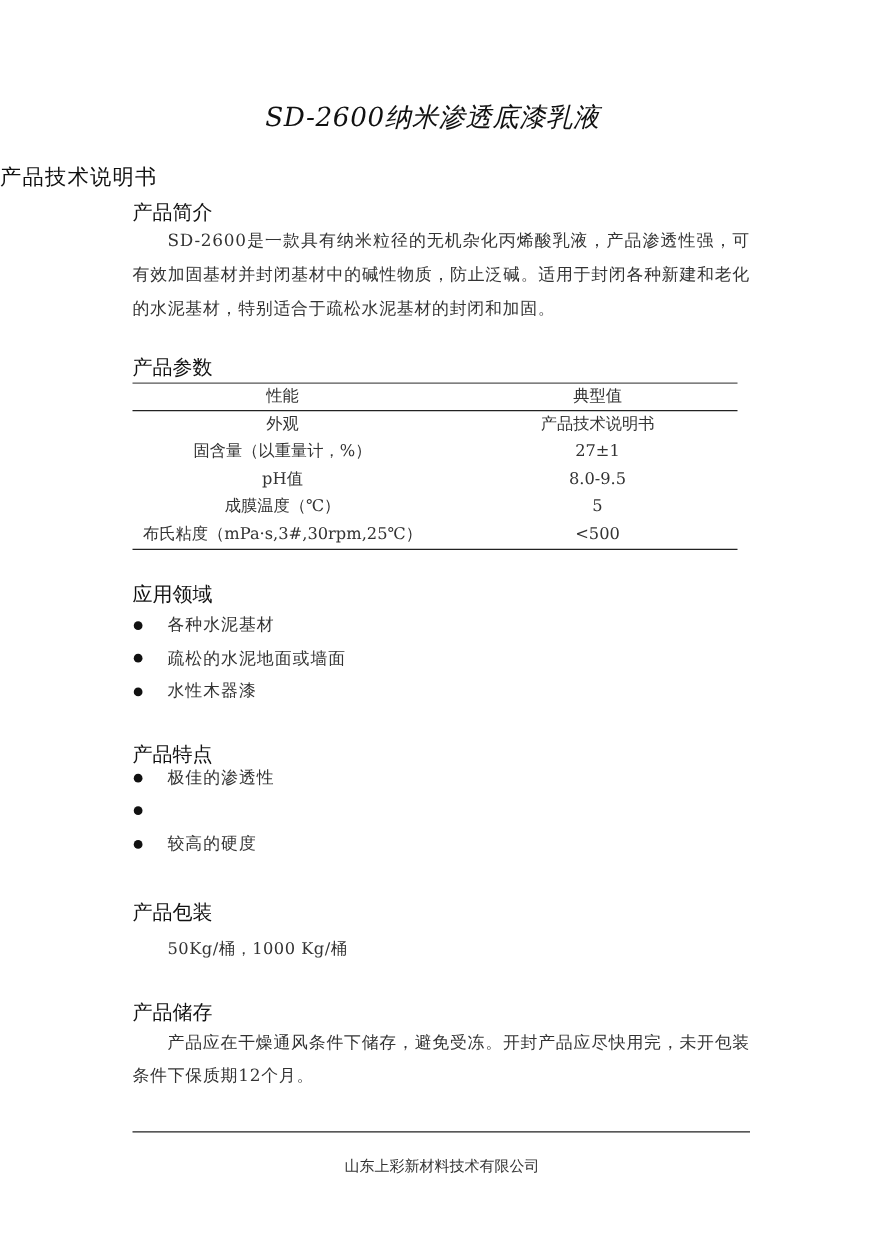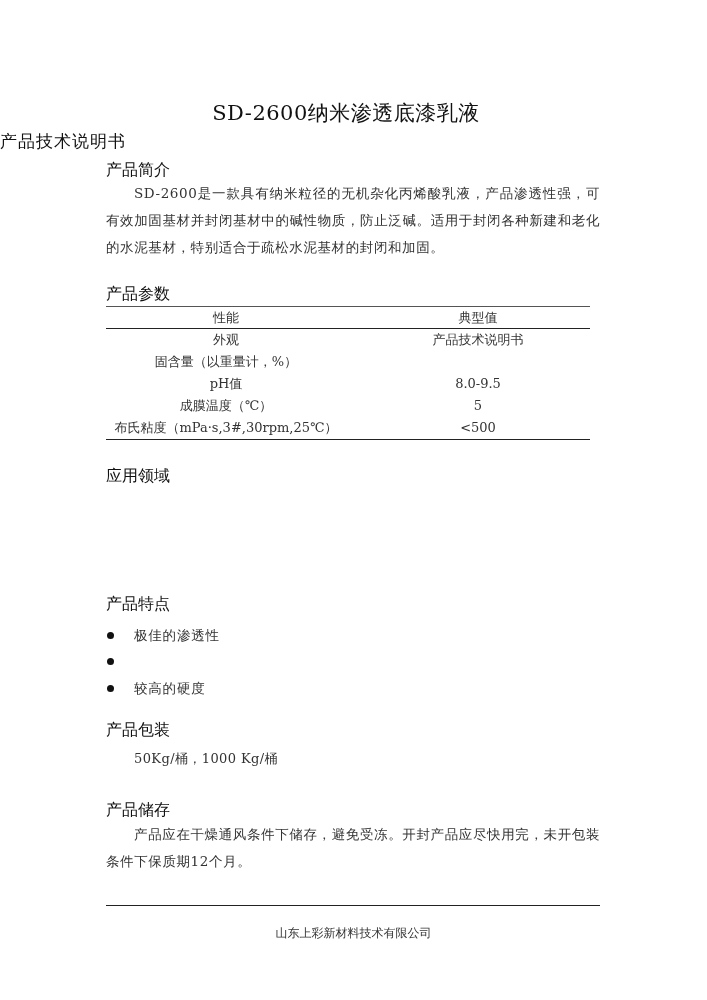--- a/index.html
+++ b/index.html
@@ -4,21 +4,21 @@
 <style>
   html, body { margin: 0; padding: 0; background: #ffffff; }
   body {
     width: 707px; height: 1000px; position: relative; overflow: hidden;
     font-family: "DejaVu Serif", "Liberation Serif", serif;
     color: #1a1a1a;
   }
   .page { position: absolute; left: 0; top: 0; width: 707px; height: 1000px; }
   .title {
     position: absolute; left: 0; width: 692px; text-align: center;
-    top: 99px; font-size: 21px; letter-spacing: 0.5px; color: #111;
+    top: 80px; font-size: 21px; letter-spacing: 0.5px; color: #111; font-style: italic;
   }
   .subtitle {
     position: absolute; left: 0; width: 707px; 
     top: 130px; font-size: 17px; letter-spacing: 1px; color: #111;
   }
   .section-heading {
     position: absolute; left: 106px; font-size: 16px;
     font-family: "DejaVu Sans", "Liberation Sans", sans-serif; color: #111;
   }
   .para {
@@ -69,39 +69,54 @@
     <div class="trow head">
       <div class="cell-l">性能</div>
       <div class="cell-r">典型值</div>
     </div>
     <div class="trow">
       <div class="cell-l">外观</div>
       <div class="cell-r">产品技术说明书</div>
     </div>
     <div class="trow">
       <div class="cell-l">固含量（以重量计，%）</div>
+      <div class="cell-r">27±1</div>
     </div>
     <div class="trow">
       <div class="cell-l">pH值</div>
       <div class="cell-r">8.0-9.5</div>
     </div>
     <div class="trow">
       <div class="cell-l">成膜温度（℃）</div>
       <div class="cell-r">5</div>
     </div>
     <div class="trow">
       <div class="cell-l">布氏粘度（mPa·s,3#,30rpm,25℃）</div>
       <div class="cell-r">&lt;500</div>
     </div>
   </div>
 
   <div class="section-heading" style="top:466px;">应用领域</div>
+  <div class="list" style="top:487px;">
+    <div class="li">
+        <span class="bullet"></span>
+        <span>各种水泥基材</span>
+      </div>
+    <div class="li">
+        <span class="bullet"></span>
+        <span>疏松的水泥地面或墙面</span>
+      </div>
+    <div class="li">
+        <span class="bullet"></span>
+        <span>水性木器漆</span>
+      </div>
+  </div>
 
   <div class="section-heading" style="top:594px;">产品特点</div>
-  <div class="list" style="top:622px;">
+  <div class="list" style="top:609px;">
     <div class="li">
         <span class="bullet"></span>
         <span>极佳的渗透性</span>
       </div>
     <div class="li">
         <span class="bullet"></span>
       </div>
     <div class="li">
         <span class="bullet"></span>
         <span>较高的硬度</span>

